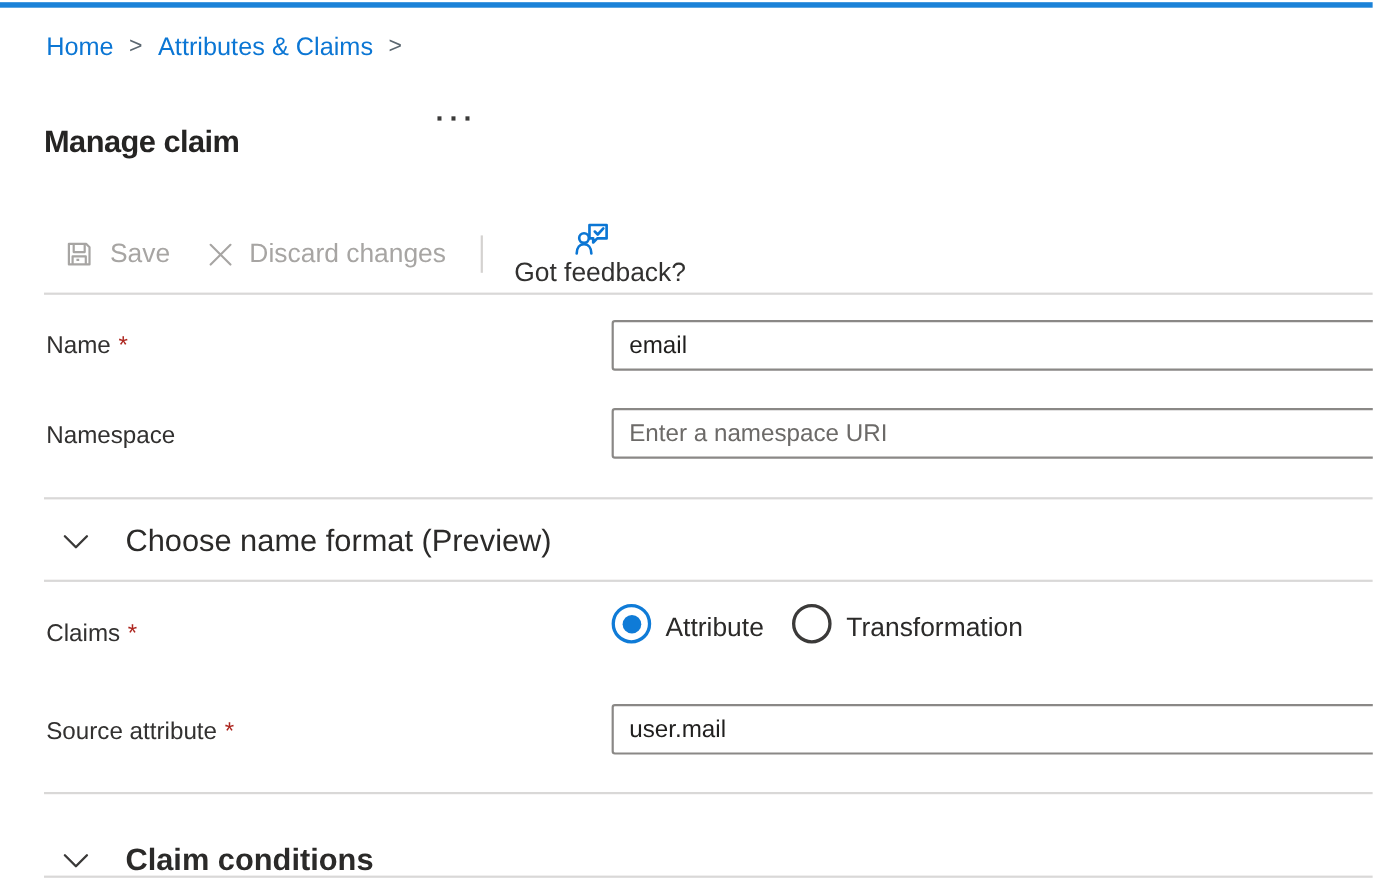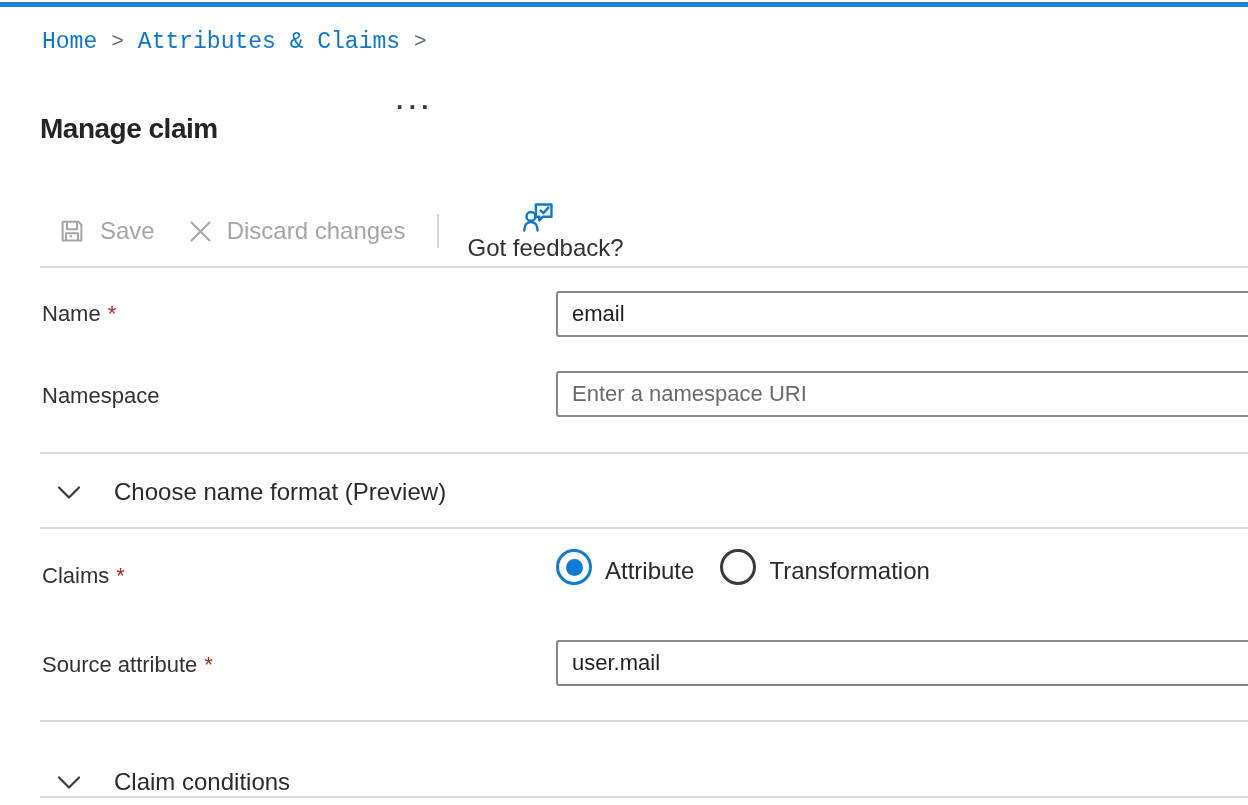--- a/index.html
+++ b/index.html
@@ -10,21 +10,21 @@
     position: relative;
     font-family: "Liberation Sans", "DejaVu Sans", sans-serif;
     color: #323130;
   }
   .abs { position: absolute; }
 
   
   .top-bar { top: 2px; left: 0; right: 0; height: 5px; background: #1b82d8; }
 
   
-  .breadcrumb { top: 28px; left: 42px; font-size: 23px; line-height: 28px; display: flex; align-items: flex-end; white-space: nowrap; font-family: Liberation Mono, monospace; }
+  .breadcrumb { top: 28px; left: 42px; font-size: 23px; line-height: 28px; display: flex; align-items: flex-end; white-space: nowrap; }
   .crumb-link { color: #0b76d4; text-decoration: none; cursor: pointer; }
   .crumb-sep { color: #5b6770; margin: 0 14px; font-size: 21px; }
 
   
   .page-title { top: 84px; left: 40px; font-size: 28px; line-height: 52px; font-weight: 700; color: #252423; letter-spacing: -0.5px; }
   .title-menu { top: 92px; left: 396px; font-size: 26px; letter-spacing: 4px; color: #3b3a39; cursor: pointer; font-weight: 700; }
 
   
   .toolbar { top: 210px; left: 57px; height: 42px; display: flex; align-items: center; white-space: nowrap; }
   .tb-btn { display: flex; align-items: center; background: none; border: none; padding: 0; font-family: inherit; font-size: 24px; cursor: default; }
@@ -53,23 +53,23 @@
     padding: 0 14px; outline: none; background: #fff;
   }
   .txt-input::placeholder { color: #6c6a68; opacity: 1; }
   .ti-name { top: 291px; }
   .ti-namespace { top: 371px; }
   .ti-source-attr { top: 640px; }
 
   
   .section-header { left: 40px; right: 0; height: 44px; display: flex; align-items: center; cursor: pointer; }
   .sh-1 { top: 470px; }
-  .sh-2 { top: 760px; }
+  .sh-2 { top: 760px; font-weight: bold; }
   .sh-chevron { margin-left: 17px; display: flex; align-items: center; }
-  .sh-label { margin-left: 33px; font-size: 24px; color: #2b2a29; }
+  .sh-label { margin-left: 33px; font-size: 28px; color: #2b2a29; }
 
   
   .radio-group { top: 549px; left: 556px; display: flex; align-items: center; }
   .radio-option { display: flex; align-items: flex-end; cursor: pointer; }
   .radio-option + .radio-option { margin-left: 26px; }
   .radio-circle {
     width: 30px; height: 30px; border-radius: 50%;
     border: 3px solid #3b3a39; box-sizing: content-box;
     display: flex; align-items: center; justify-content: center;
     background: #fff; flex: none;

